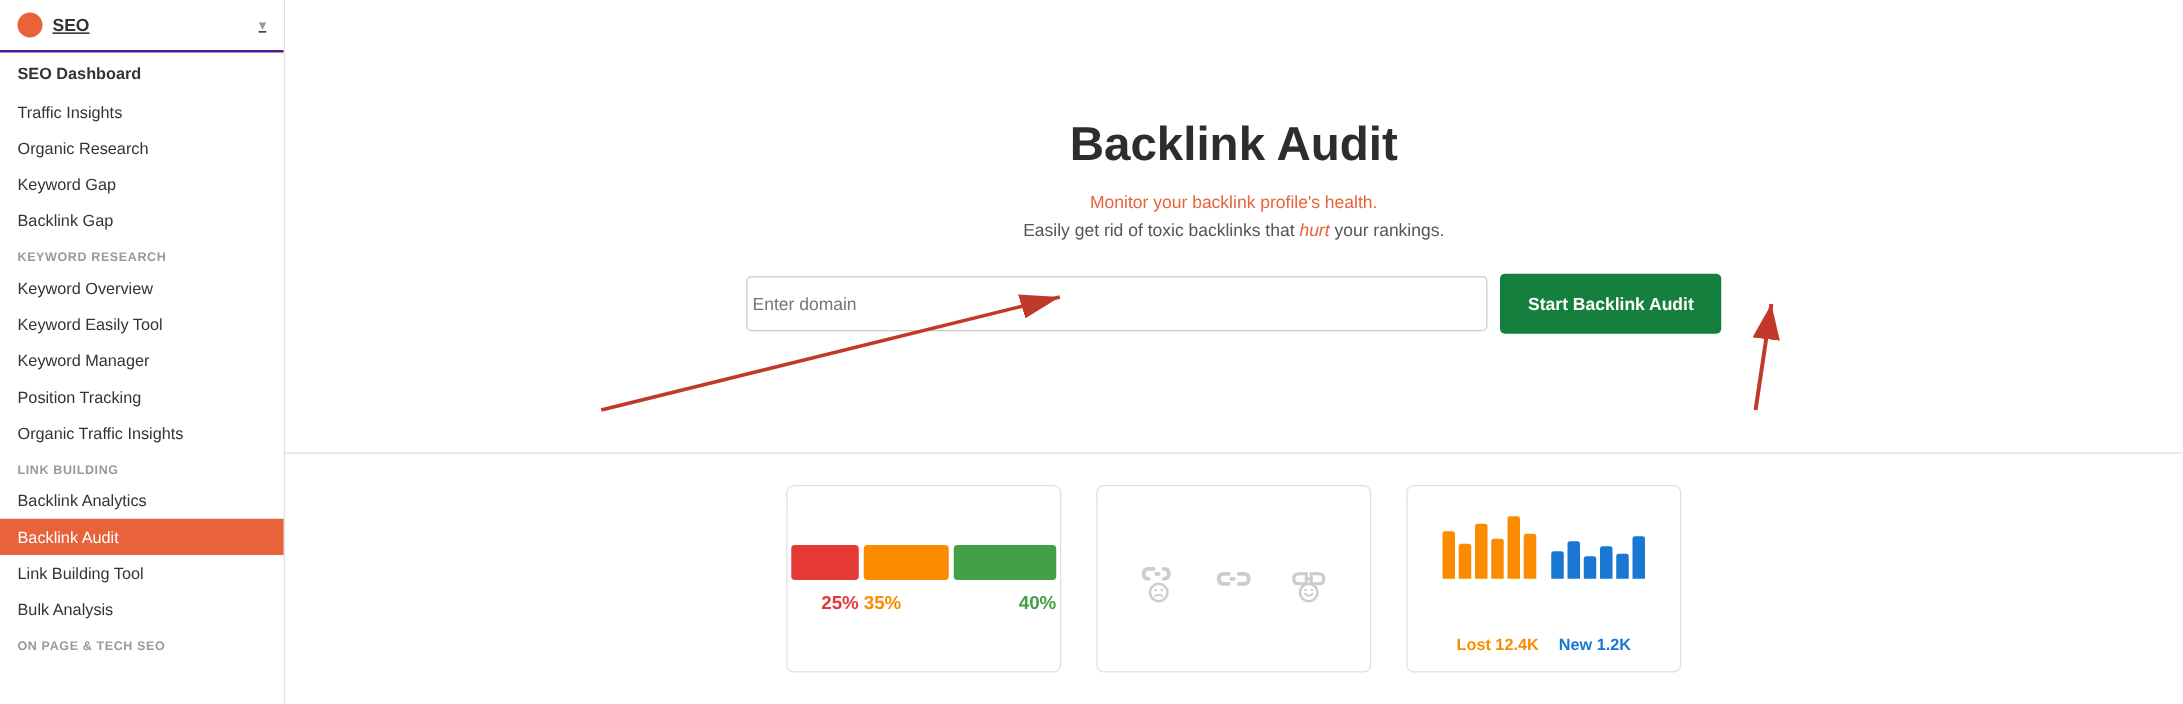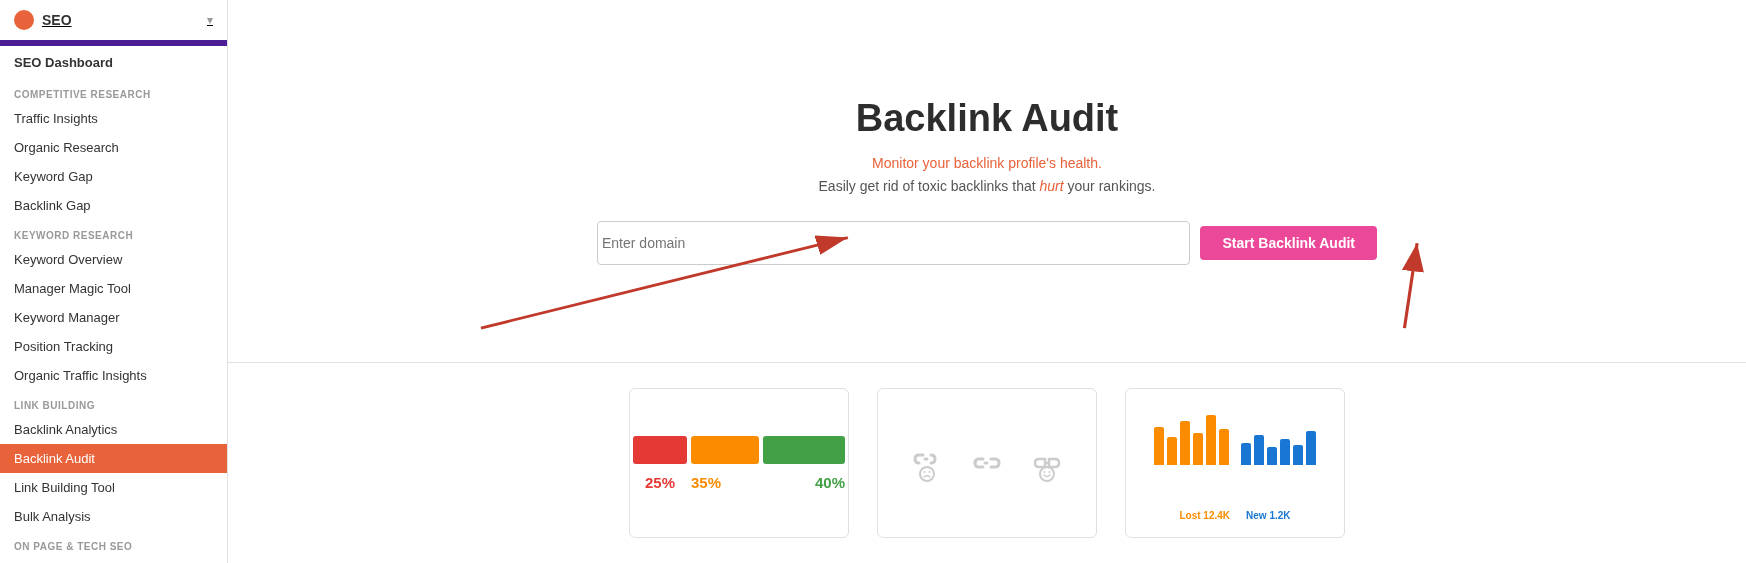--- a/index.html
+++ b/index.html
@@ -13,21 +13,21 @@
       border-right: 1px solid #e0e0e0;
       overflow-y: auto;
       display: flex;
       flex-direction: column;
       padding-bottom: 10px;
     }
     .sidebar-top {
       display: flex;
       align-items: center;
       padding: 10px 14px;
-      border-bottom: 6px solid #4c1d95;
+      border-bottom: 2px solid #4c1d95;
       background: #fff;
       text-decoration: underline;
     }
     .sidebar-top-icon {
       width: 20px; height: 20px;
       background: #e8623a;
       border-radius: 50%;
       margin-right: 8px;
       flex-shrink: 0;
     }
@@ -119,23 +119,23 @@
       flex: 1;
       height: 44px;
       border: 1px solid #ccc;
       border-radius: 4px;
       padding: 0 4px;
       font-size: 14px;
       color: #999;
       outline: none;
     }
     .start-btn {
-      height: 34px;
+      height: 48px;
       padding: 0 22px;
-      background: #ec4899;
+      background: #15803d;
       color: #fff;
       font-size: 14px;
       font-weight: bold;
       border: none;
       border-radius: 4px;
       cursor: pointer;
       white-space: nowrap;
     }
 
     
@@ -177,21 +177,21 @@
       gap: 4px;
       align-items: center;
     }
     .bar-red { width: 54px; height: 28px; background: #e53935; border-radius: 3px; }
     .bar-orange { width: 68px; height: 28px; background: #fb8c00; border-radius: 3px; }
     .bar-green { width: 82px; height: 28px; background: #43a047; border-radius: 3px; }
     .bar-labels {
       display: flex;
       gap: 4px;
     }
-    .bar-label-red { width: 54px; text-align: center; font-size: 15px; font-weight: bold; color: #e53935; }
+    .bar-label-red { width: 54px; text-align: right; font-size: 15px; font-weight: bold; color: #e53935; }
     .bar-label-orange { width: 68px; text-align: left; font-size: 15px; font-weight: bold; color: #fb8c00; }
     .bar-label-green { width: 82px; text-align: right; font-size: 15px; font-weight: bold; color: #43a047; }
 
     
     .chain-row {
       display: flex;
       gap: 16px;
       align-items: center;
     }
     .chain-icon {
@@ -212,51 +212,50 @@
       align-items: flex-end;
       height: 60px;
       padding: 0 6px;
     }
     .bc-bar { width: 10px; border-radius: 2px 2px 0 0; }
     .bc-orange { background: #fb8c00; }
     .bc-blue { background: #1976d2; }
     .barchart-labels {
       display: flex;
       gap: 16px;
-      font-size: 10px;
+      font-size: 13px;
       font-weight: bold;
       margin-top: 35px;
     }
     .lost-label { color: #fb8c00; }
     .new-label { color: #1976d2; }
   </style>
 </head>
 <body>
 
 <div id="sidebar">
   <div class="sidebar-top">
     <div class="sidebar-top-icon"></div>
     <span class="sidebar-top-title">SEO</span>
     <span class="sidebar-top-chevron">▾</span>
   </div>
 
   <a class="seo-dashboard-link">SEO Dashboard</a>
 
   <div>
-    <div class="sidebar-section-header">COMPETITIVE RESEARCH</div>
     <a class="sidebar-item-link">Traffic Insights</a>
     <a class="sidebar-item-link">Organic Research</a>
     <a class="sidebar-item-link">Keyword Gap</a>
     <a class="sidebar-item-link">Backlink Gap</a>
   </div>
 
   <div>
     <div class="sidebar-section-header">KEYWORD RESEARCH</div>
     <a class="sidebar-item-link">Keyword Overview</a>
-    <a class="sidebar-item-link">Manager Magic Tool</a>
+    <a class="sidebar-item-link">Keyword Easily Tool</a>
     <a class="sidebar-item-link">Keyword Manager</a>
     <a class="sidebar-item-link">Position Tracking</a>
     <a class="sidebar-item-link">Organic Traffic Insights</a>
   </div>
 
   <div>
     <div class="sidebar-section-header">LINK BUILDING</div>
     <a class="sidebar-item-link">Backlink Analytics</a>
     <a class="sidebar-item-link active">Backlink Audit</a>
     <a class="sidebar-item-link">Link Building Tool</a>

